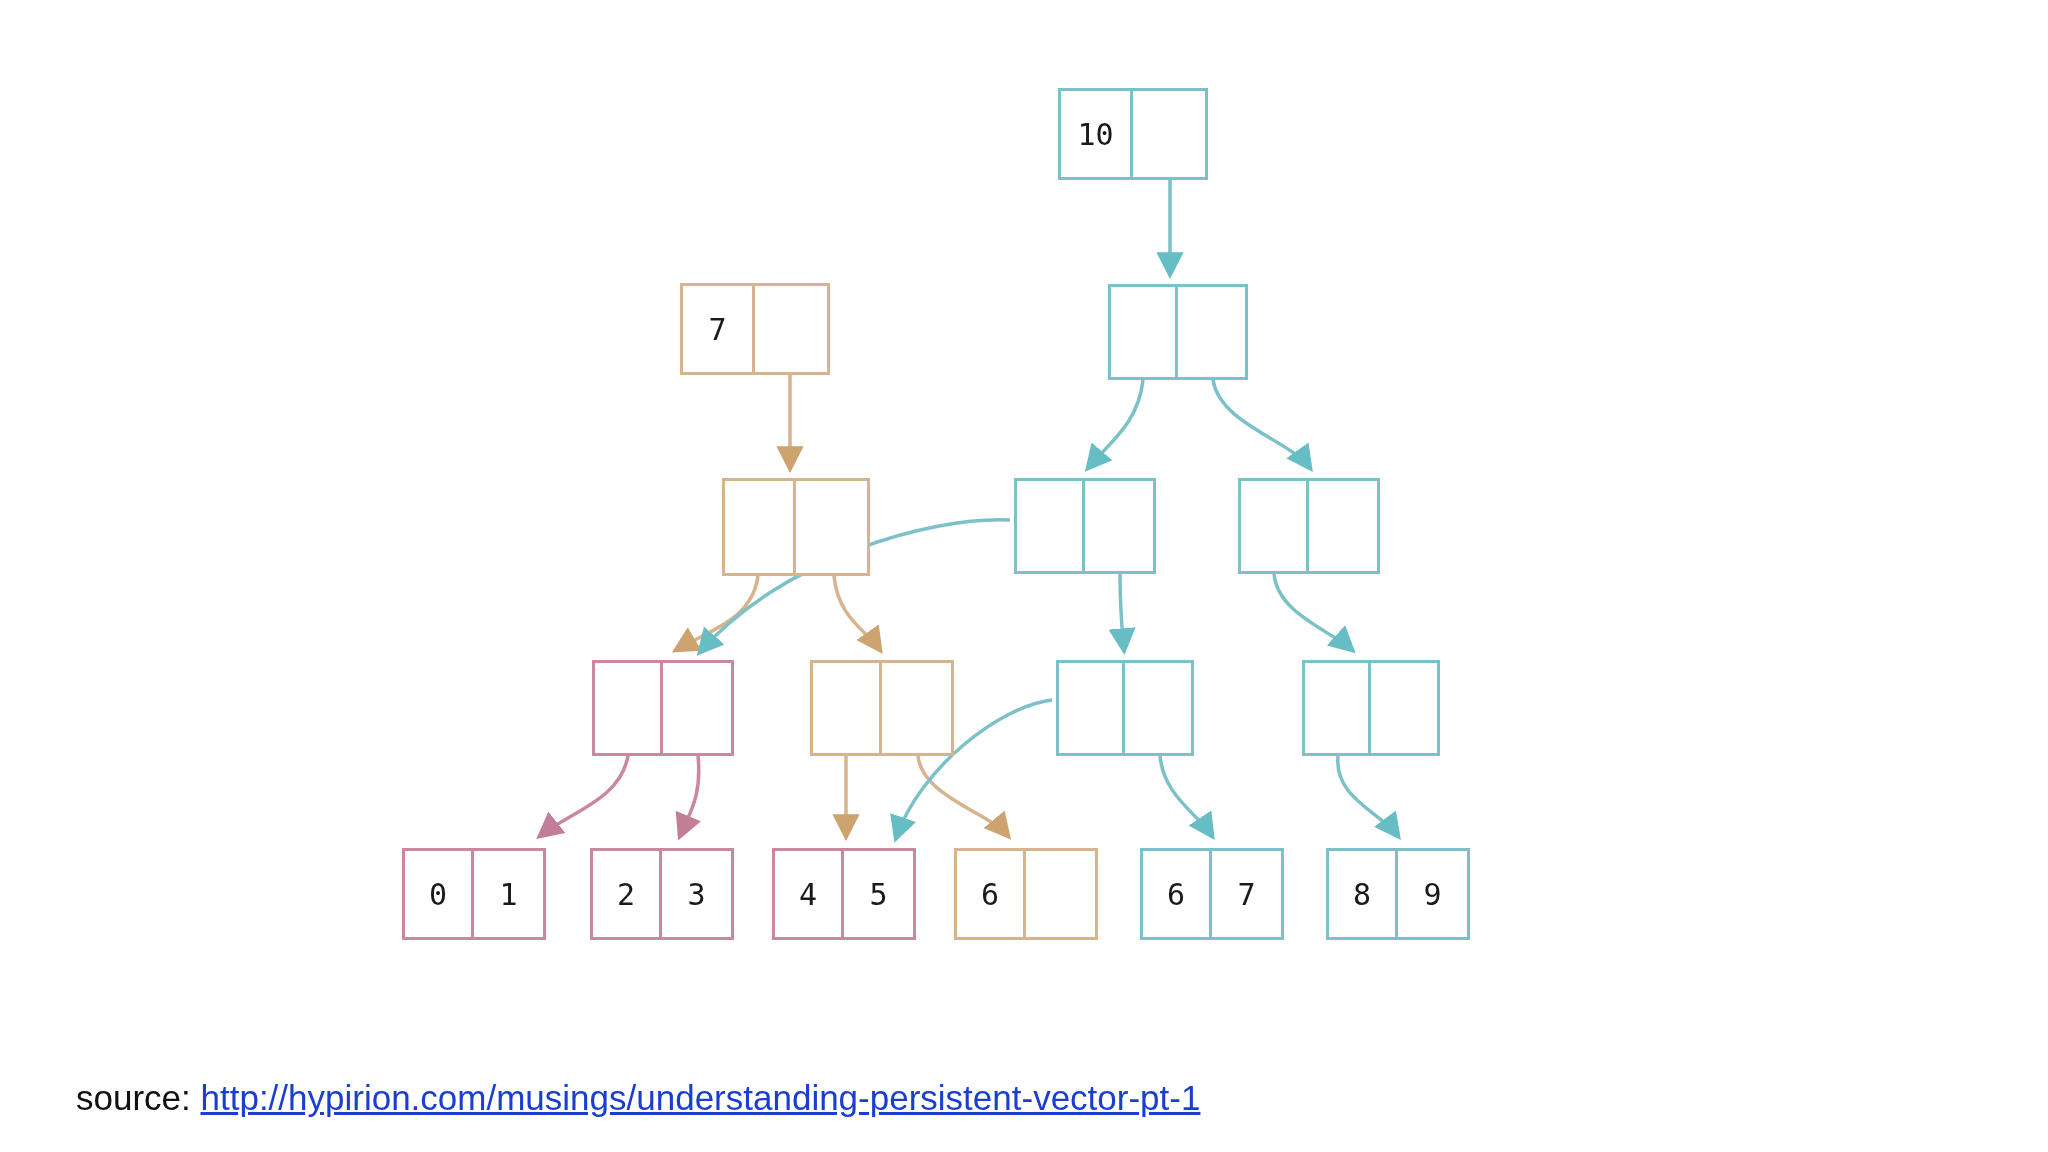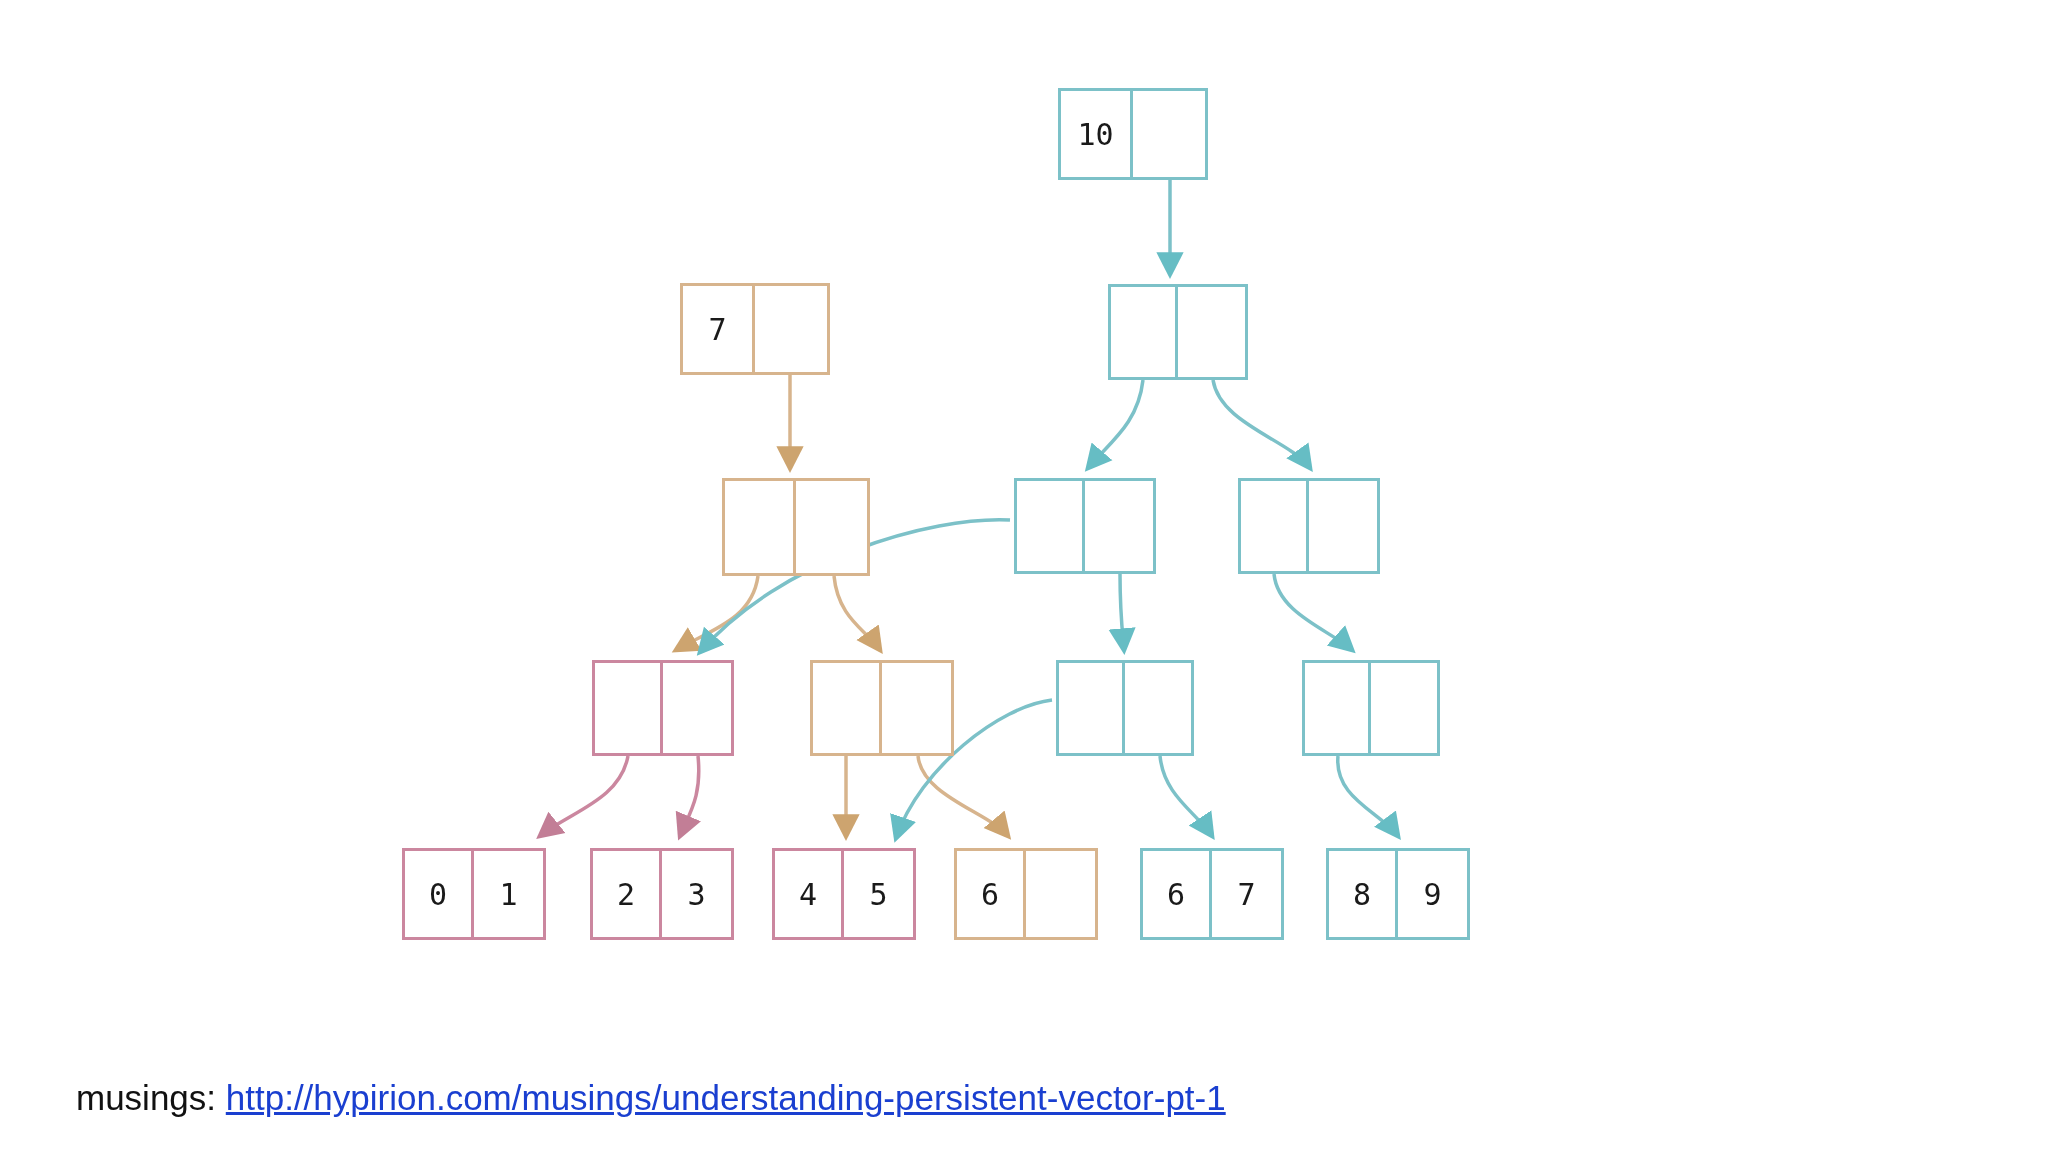--- a/index.html
+++ b/index.html
@@ -184,16 +184,16 @@
         <div class="cell" style="width: 72px; height: 100%;">6</div>
         <div class="cell" style="width: 72px; height: 100%;">7</div>
       </div>
       <div class="node c-teal" style="left: 1326px; top: 848px; width: 144px; height: 92px;">
         <div class="cell" style="width: 72px; height: 100%;">8</div>
         <div class="cell" style="width: 72px; height: 100%;">9</div>
       </div>
     </div>
 
   <div class="caption">
-    <span>musings: </span><a class="link" href="#">http://hypirion.com/musings/understanding-persistent-vector-pt-1</a>
+    <span>source: </span><a class="link" href="#">http://hypirion.com/musings/understanding-persistent-vector-pt-1</a>
   </div>
 
 </div>
 
 </body></html>

